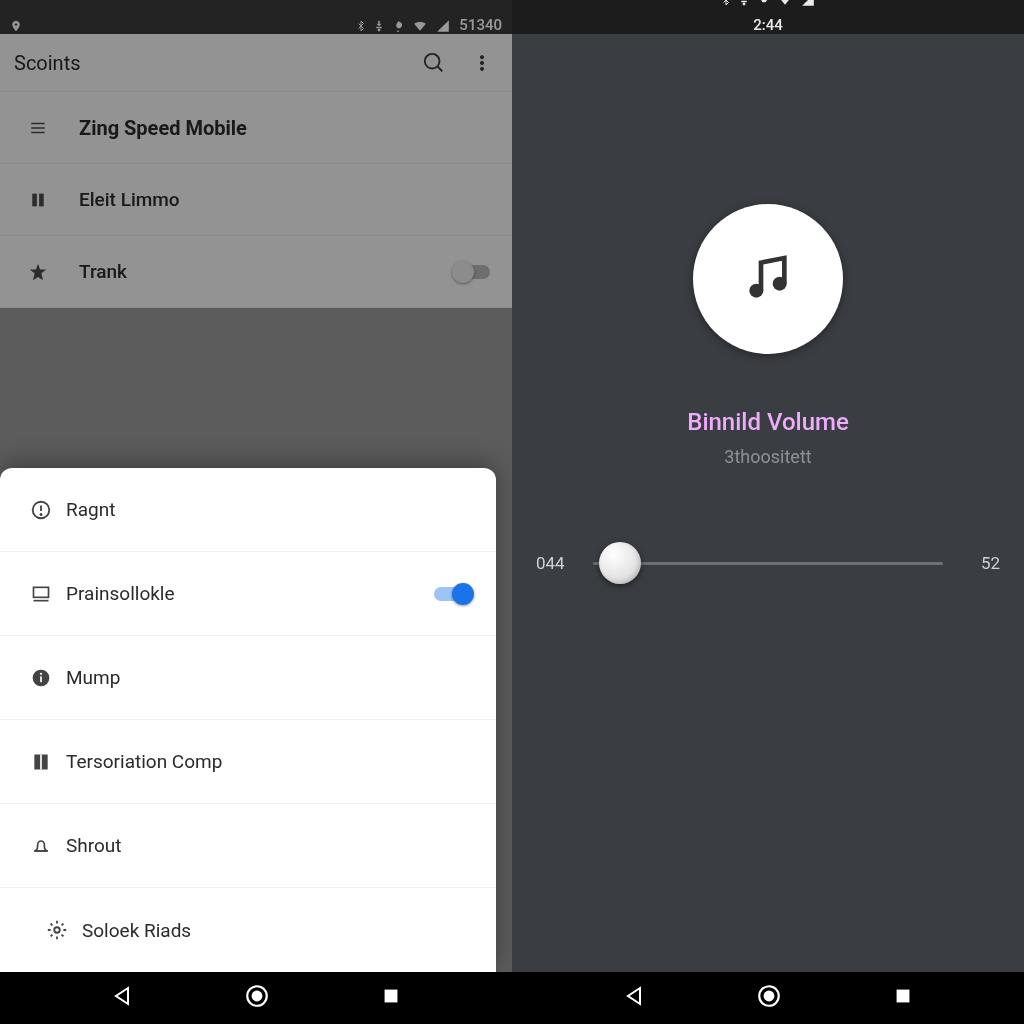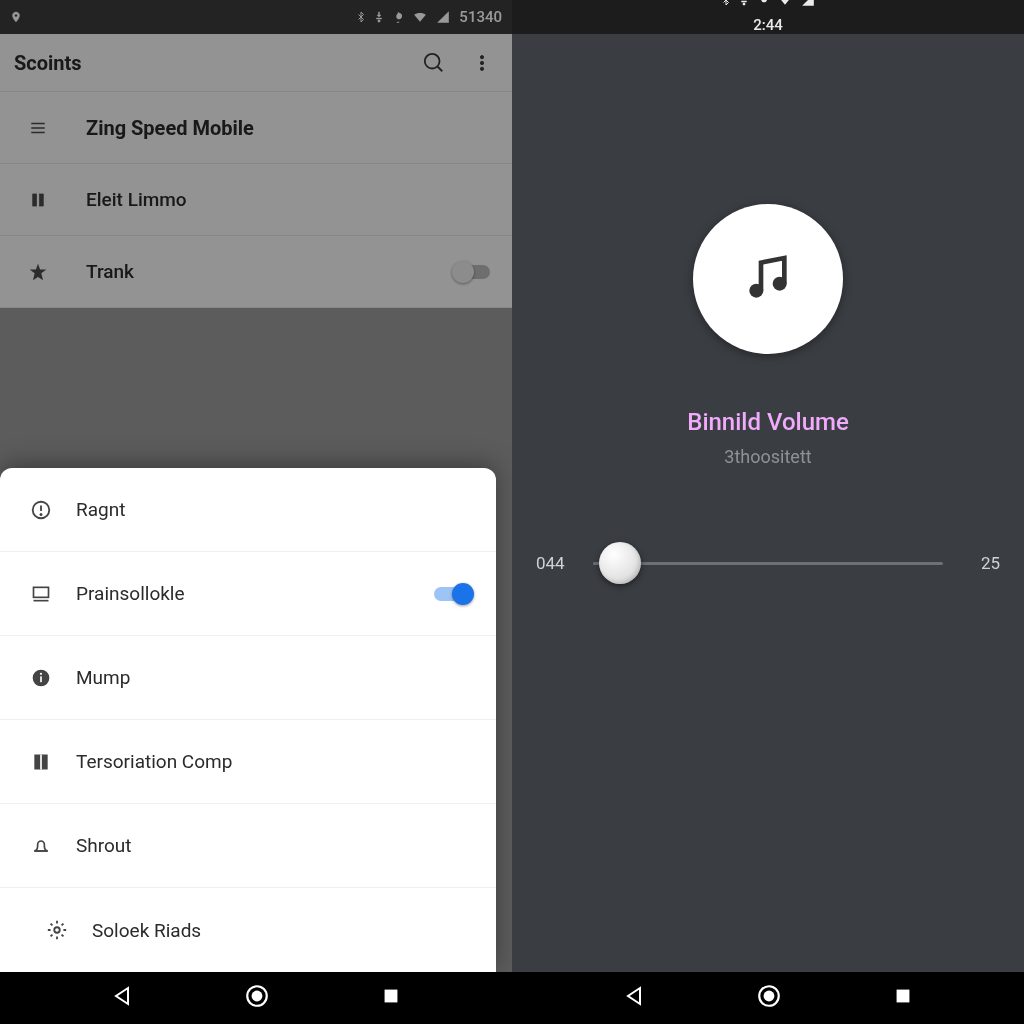--- a/index.html
+++ b/index.html
@@ -41,38 +41,38 @@
   }
   .status-bar .status-icons {
     display: flex;
     gap: 6px;
     align-items: center;
   }
   .status-bar svg { display: block; }
 
   
   .screen-left { background: #9a9a9a; }
-  .screen-left .status-bar { background: #3b3b3b; color: #fff; }
+  .screen-left .status-bar { background: #3b3b3b; color: #fff; align-items: flex-end; }
   .lscrim {
     position: absolute;
     inset: 0;
     background: rgba(0,0,0,0.40);
     pointer-events: none;
   }
   .appbar {
     height: 58px;
     background: #f6f6f6;
     display: flex;
     align-items: center;
     padding: 0 8px 0 14px;
     color: #1f1f1f;
     position: relative;
     border-bottom: 1px solid rgba(0,0,0,0.08);
   }
-  .appbar-title { font-size: 20px; font-weight: 700; color: #2a2a2a; }
+  .appbar-title { font-size: 20px; font-weight: 400; color: #2a2a2a; }
   .appbar-actions { margin-left: auto; display: flex; gap: 4px; align-items:center; }
   .icon-btn {
     width: 44px; height: 44px;
     display:flex; align-items:center; justify-content:center;
     border-radius: 50%;
     color:#3a3a3a;
   }
   .settings-list { list-style:none; }
   .settings-item {
     height: 72px;
@@ -86,21 +86,21 @@
   .settings-item .lead {
     width: 48px;
     display:flex;
     justify-content:center;
     color:#4a4a4a;
   }
   .settings-item .label {
     font-size: 19px;
     font-weight: 500;
     color:#2b2b2b;
-    margin-left: 24px;
+    margin-left: 17px;
     text-align: right;
   }
   .settings-item.first .label { font-weight: 700; font-size: 20px; }
   .settings-item .trail {
     margin-left:auto;
     display:flex;
     align-items:center;
   }
   
   .sheet {
@@ -123,21 +123,21 @@
   .sheet-item:last-child { border-bottom:none;padding-left:34px; }
   .sheet-item .lead {
     width: 46px;
     display:flex;
     justify-content:center;
     color:#444;
   }
   .sheet-item .label {
     font-size: 19px;
     color:#2b2b2b;
-    margin-left: 12px;
+    margin-left: 2px;
   }
   .sheet-item .trail { margin-left:auto; display:flex; align-items:center; }
 
   
   .switch { position:relative; width:40px; height:22px; }
   .switch .track {
     position:absolute; top:4px; left:0; width:36px; height:14px;
     background:#b8b8b8; border-radius:8px;
   }
   .switch .thumb {
@@ -426,21 +426,21 @@
       </div>
       <div class="track-title">Binnild Volume</div>
       <div class="track-subtitle">3thoositett</div>
 
       <div class="seek">
         <span class="time">044</span>
         <div class="bar-wrap">
           <div class="track-line"></div>
           <div class="thumb"></div>
         </div>
-        <span class="time right-time">25</span>
+        <span class="time right-time">52</span>
       </div>
     </div>
   </div>
 </div>
 
 <div class="navbar">
   <div class="navhalf">
     <div>
       <svg width="24" height="24" viewBox="0 0 24 24">
           <path d="M18 4v16L6 12 18 4z" fill="none" stroke="#fff" stroke-width="2"></path>

